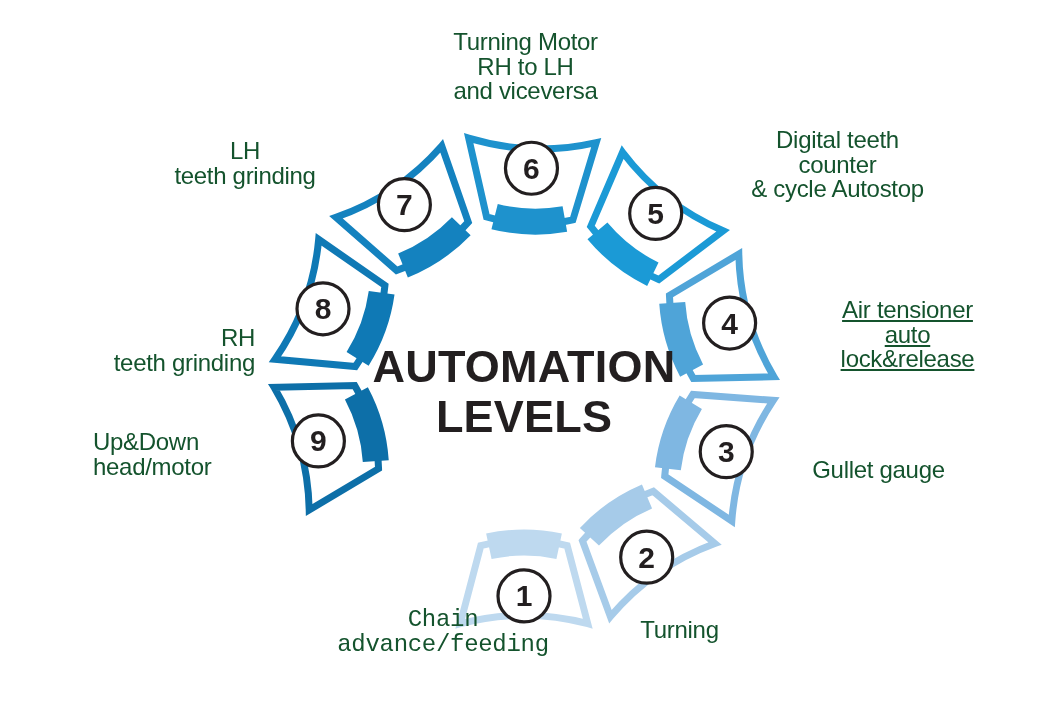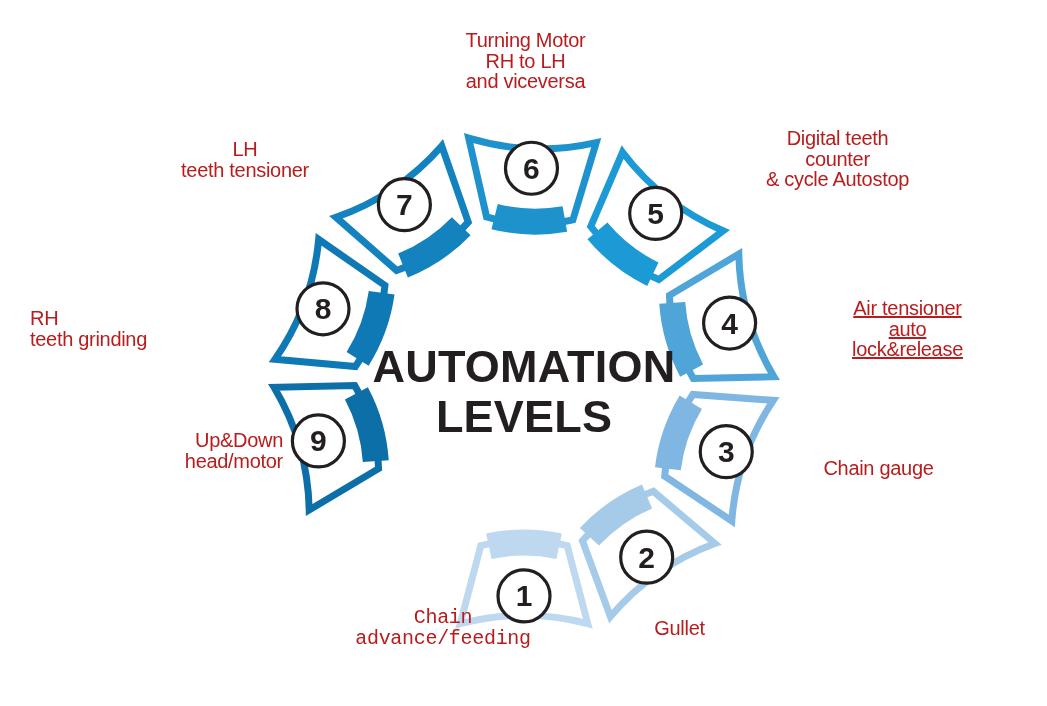--- a/index.html
+++ b/index.html
@@ -8,22 +8,22 @@
     background:#ffffff;
     font-family:"Liberation Sans","DejaVu Sans",sans-serif;
     overflow:hidden;
     position:relative;
   }
   #stage{position:absolute;inset:0;}
   svg#wheel{position:absolute;left:0;top:0;width:1047px;height:706px;}
 
   .callout{
     position:absolute;
-    color:#b91c1c;
-    font-size:20px;
+    color:#14532d;
+    font-size:24px;
     line-height:1.03;
     text-align:center;
     white-space:pre;
     letter-spacing:-0.3px;
     font-weight:400;
   }
   .center-title{
     position:absolute;
     text-align:center;
     font-weight:bold;
@@ -81,32 +81,32 @@
         <text x="318.3861232387936" y="440.9588304092561" text-anchor="middle" dominant-baseline="central" font-family="&quot;Liberation Sans&quot;,&quot;DejaVu Sans&quot;,sans-serif" font-size="30" font-weight="bold" fill="#231f20">9</text>
       </g>
   </svg>
 
   <div class="center-title" id="center-title" style="left: 364px; top: 342px; width: 320px;">AUTOMATION
 LEVELS</div>
 
   <div id="callouts">
       <div class="callout" style="left: 318px; top: 608px; width: 250px;  font-family: Liberation Mono, monospace;">Chain
 advance/feeding</div>
-      <div class="callout" style="left: 93px; top: 430px; width: 190px; text-align: right;">Up&amp;Down
+      <div class="callout" style="left: 93px; top: 430px; width: 190px; text-align: left;">Up&amp;Down
 head/motor</div>
-      <div class="callout" style="left: 30px; top: 308px; width: 225px; text-align: left;">RH
+      <div class="callout" style="left: 30px; top: 326px; width: 225px; text-align: right;">RH
 teeth grinding</div>
       <div class="callout" style="left: 130px; top: 139px; width: 230px; text-align: center;">LH
-teeth tensioner</div>
+teeth grinding</div>
       <div class="callout" style="left: 408px; top: 30px; width: 235px; text-align: center;">Turning Motor
 RH to LH
 and viceversa</div>
       <div class="callout" style="left: 700px; top: 128px; width: 275px; ">Digital teeth
 counter
 &amp; cycle Autostop</div>
       <div class="callout" style="left: 800px; top: 298px; width: 215px; text-align: center; text-decoration: underline;">Air tensioner
 auto
 lock&amp;release</div>
-      <div class="callout" style="left: 776px; top: 458px; width: 205px; text-align: center;">Chain gauge</div>
-      <div class="callout" style="left: 617px; top: 618px; width: 125px; text-align: center;">Gullet</div>
+      <div class="callout" style="left: 776px; top: 458px; width: 205px; text-align: center;">Gullet gauge</div>
+      <div class="callout" style="left: 617px; top: 618px; width: 125px; text-align: center;">Turning</div>
     </div>
 
 </div>
 
 </body></html>

